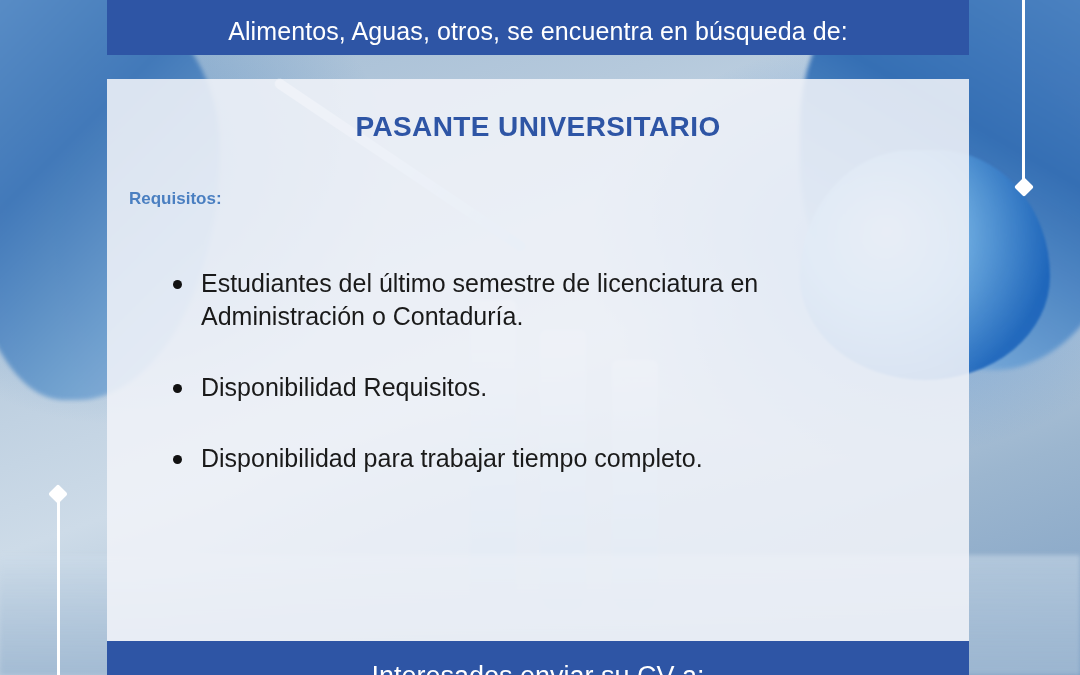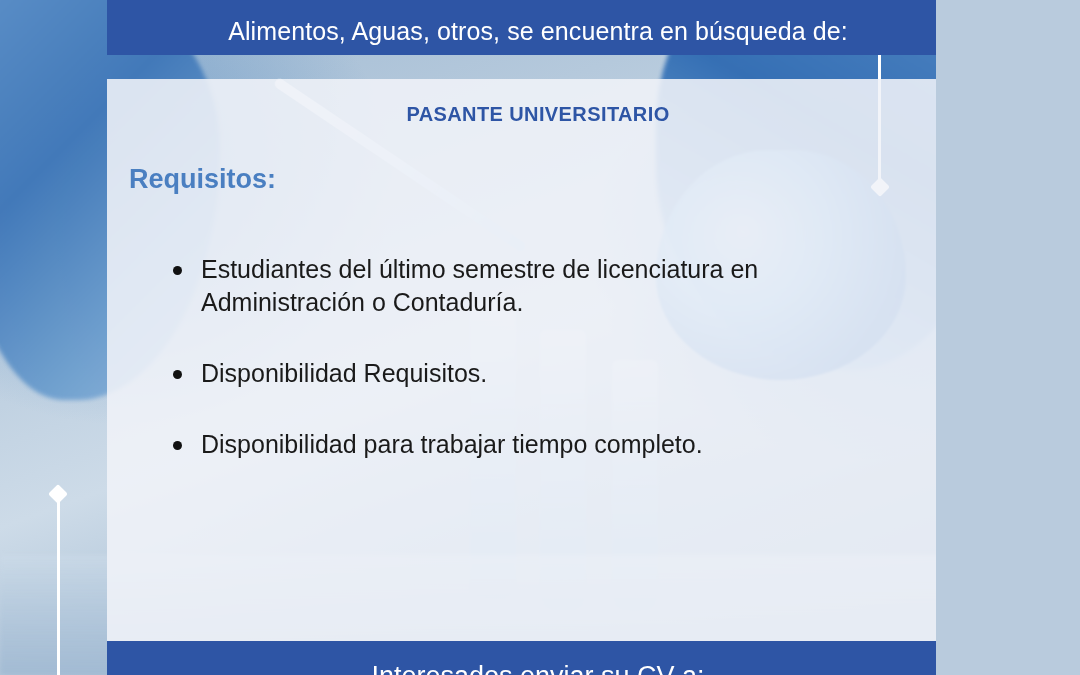--- a/index.html
+++ b/index.html
@@ -9,21 +9,21 @@
   body {
     width: 1080px;
     height: 675px;
     overflow: hidden;
     font-family: "Liberation Sans", sans-serif;
     background: #b9cbdd;
   }
 
   .poster {
     position: relative;
-    width: 936px;
+    width: 1080px;
     height: 675px;
     overflow: hidden;
   }
 
   
   .bg {
     position: absolute;
     inset: 0;
     background:
       radial-gradient(ellipse 420px 300px at 880px 250px, rgba(30,110,200,0.55) 0%, rgba(30,110,200,0.0) 70%),
@@ -138,33 +138,33 @@
   
   .card {
     position: absolute;
     left: 107px;
     top: 79px;
     width: 862px;
     height: 562px;
     background: rgba(240,243,248,0.88);
   }
   .card-title {
-    margin: 0;
+    margin: 8px;
     padding-top: 24px;
     text-align: center;
     color: #2e55a5;
-    font-size: 20px;
+    font-size: 28px;
     font-weight: bold;
     letter-spacing: .4px;
   }
   .req-label {
     margin: 0;
     padding: 38px 0 0 22px;
     color: #4a7fc1;
-    font-size: 27px;
+    font-size: 17px;
     font-weight: bold;
   }
   .req-list {
     margin: 0;
     padding: 58px 0 0 66px;
     list-style: none;
   }
   .req-list li {
     position: relative;
     color: #1a1a1a;

